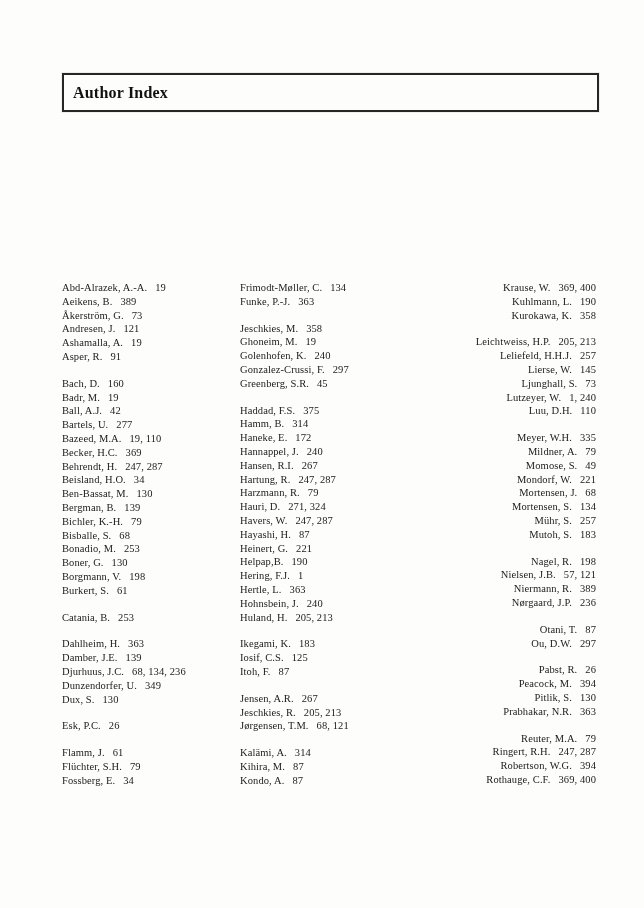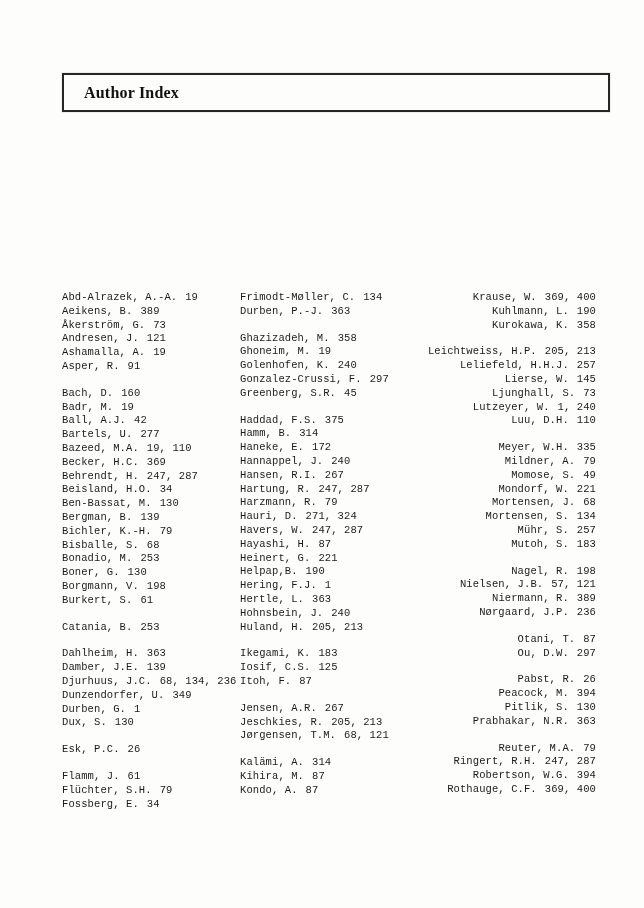--- a/index.html
+++ b/index.html
@@ -19,37 +19,36 @@
   .title-box {
     position: absolute;
     left: 62px;
     top: 73px;
     width: 524px;
     height: 35px;
     border: 2px solid #262626;
     background: #fdfdfc;
     display: flex;
     align-items: center;
-    padding-left: 20px;
+    padding-left: 9px;
     box-shadow: 0 0 0 1px rgba(0,0,0,0.06);
   }
   .title-box h1 {
     margin: 0;
     font-size: 16px;
     font-weight: bold;
     letter-spacing: 0.2px;
     color: #111111;
   }
   .columns {
     position: absolute;
     left: 62px;
-    top: 291px;
+    top: 281px;
     width: 534px;
     display: flex;
-    font-family: Liberation Mono, monospace;
   }
   .col { box-sizing: border-box; }
   .col:nth-child(1) { width: 178px; }
   .col:nth-child(2) { width: 175px; }
   .col:nth-child(3) { flex: 1; text-align: right; }
   .group { margin-bottom: 13px; }
   .entry {
     font-size: 10.5px;
     line-height: 13.8px;
     white-space: nowrap;
@@ -93,39 +92,38 @@
           <div class="entry"><span class="n">Burkert, S.</span><span class="p">61</span></div>
         </div>
         <div class="group">
           <div class="entry"><span class="n">Catania, B.</span><span class="p">253</span></div>
         </div>
         <div class="group">
           <div class="entry"><span class="n">Dahlheim, H.</span><span class="p">363</span></div>
           <div class="entry"><span class="n">Damber, J.E.</span><span class="p">139</span></div>
           <div class="entry"><span class="n">Djurhuus, J.C.</span><span class="p">68, 134, 236</span></div>
           <div class="entry"><span class="n">Dunzendorfer, U.</span><span class="p">349</span></div>
-          <div class="entry"><span class="n">Durben, G.</span><span class="p">1</span></div>
           <div class="entry"><span class="n">Dux, S.</span><span class="p">130</span></div>
         </div>
         <div class="group">
           <div class="entry"><span class="n">Esk, P.C.</span><span class="p">26</span></div>
         </div>
         <div class="group">
           <div class="entry"><span class="n">Flamm, J.</span><span class="p">61</span></div>
           <div class="entry"><span class="n">Flüchter, S.H.</span><span class="p">79</span></div>
           <div class="entry"><span class="n">Fossberg, E.</span><span class="p">34</span></div>
         </div>
       </div>
       <div class="col">
         <div class="group">
           <div class="entry"><span class="n">Frimodt-Møller, C.</span><span class="p">134</span></div>
-          <div class="entry"><span class="n">Durben, P.-J.</span><span class="p">363</span></div>
-        </div>
-        <div class="group">
-          <div class="entry"><span class="n">Ghazizadeh, M.</span><span class="p">358</span></div>
+          <div class="entry"><span class="n">Funke, P.-J.</span><span class="p">363</span></div>
+        </div>
+        <div class="group">
+          <div class="entry"><span class="n">Jeschkies, M.</span><span class="p">358</span></div>
           <div class="entry"><span class="n">Ghoneim, M.</span><span class="p">19</span></div>
           <div class="entry"><span class="n">Golenhofen, K.</span><span class="p">240</span></div>
           <div class="entry"><span class="n">Gonzalez-Crussi, F.</span><span class="p">297</span></div>
           <div class="entry"><span class="n">Greenberg, S.R.</span><span class="p">45</span></div>
         </div>
         <div class="group">
           <div class="entry"><span class="n">Haddad, F.S.</span><span class="p">375</span></div>
           <div class="entry"><span class="n">Hamm, B.</span><span class="p">314</span></div>
           <div class="entry"><span class="n">Haneke, E.</span><span class="p">172</span></div>
           <div class="entry"><span class="n">Hannappel, J.</span><span class="p">240</span></div>

